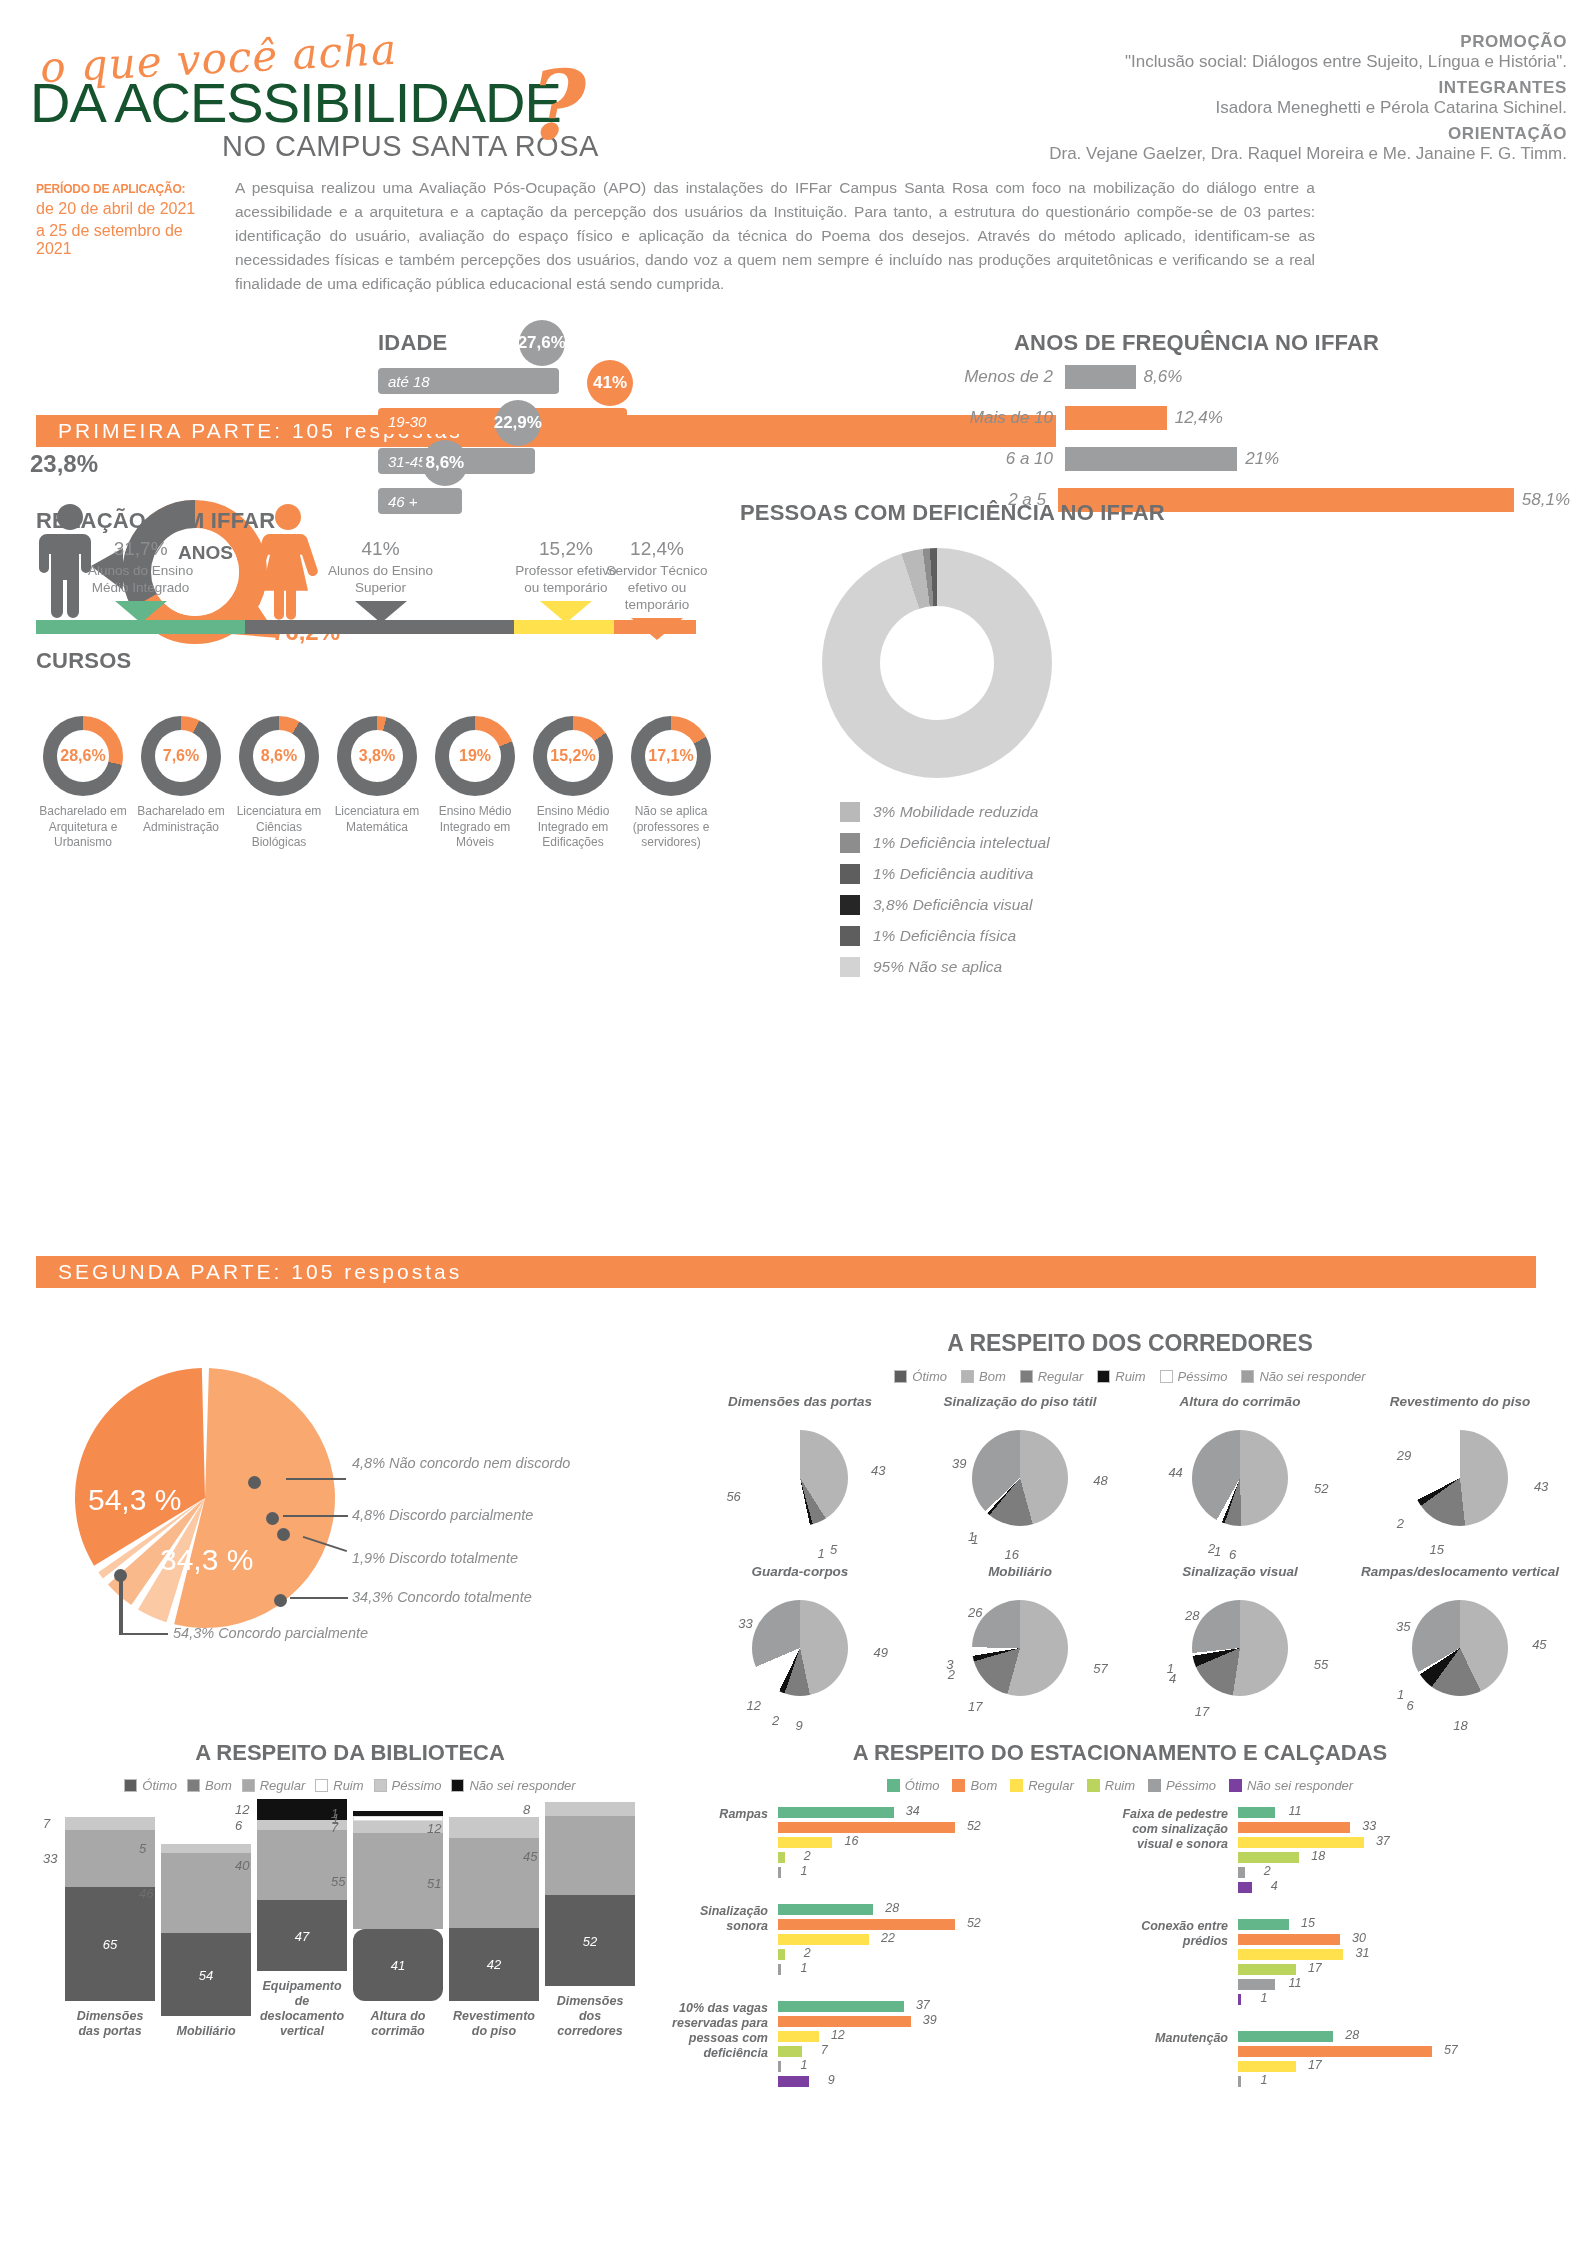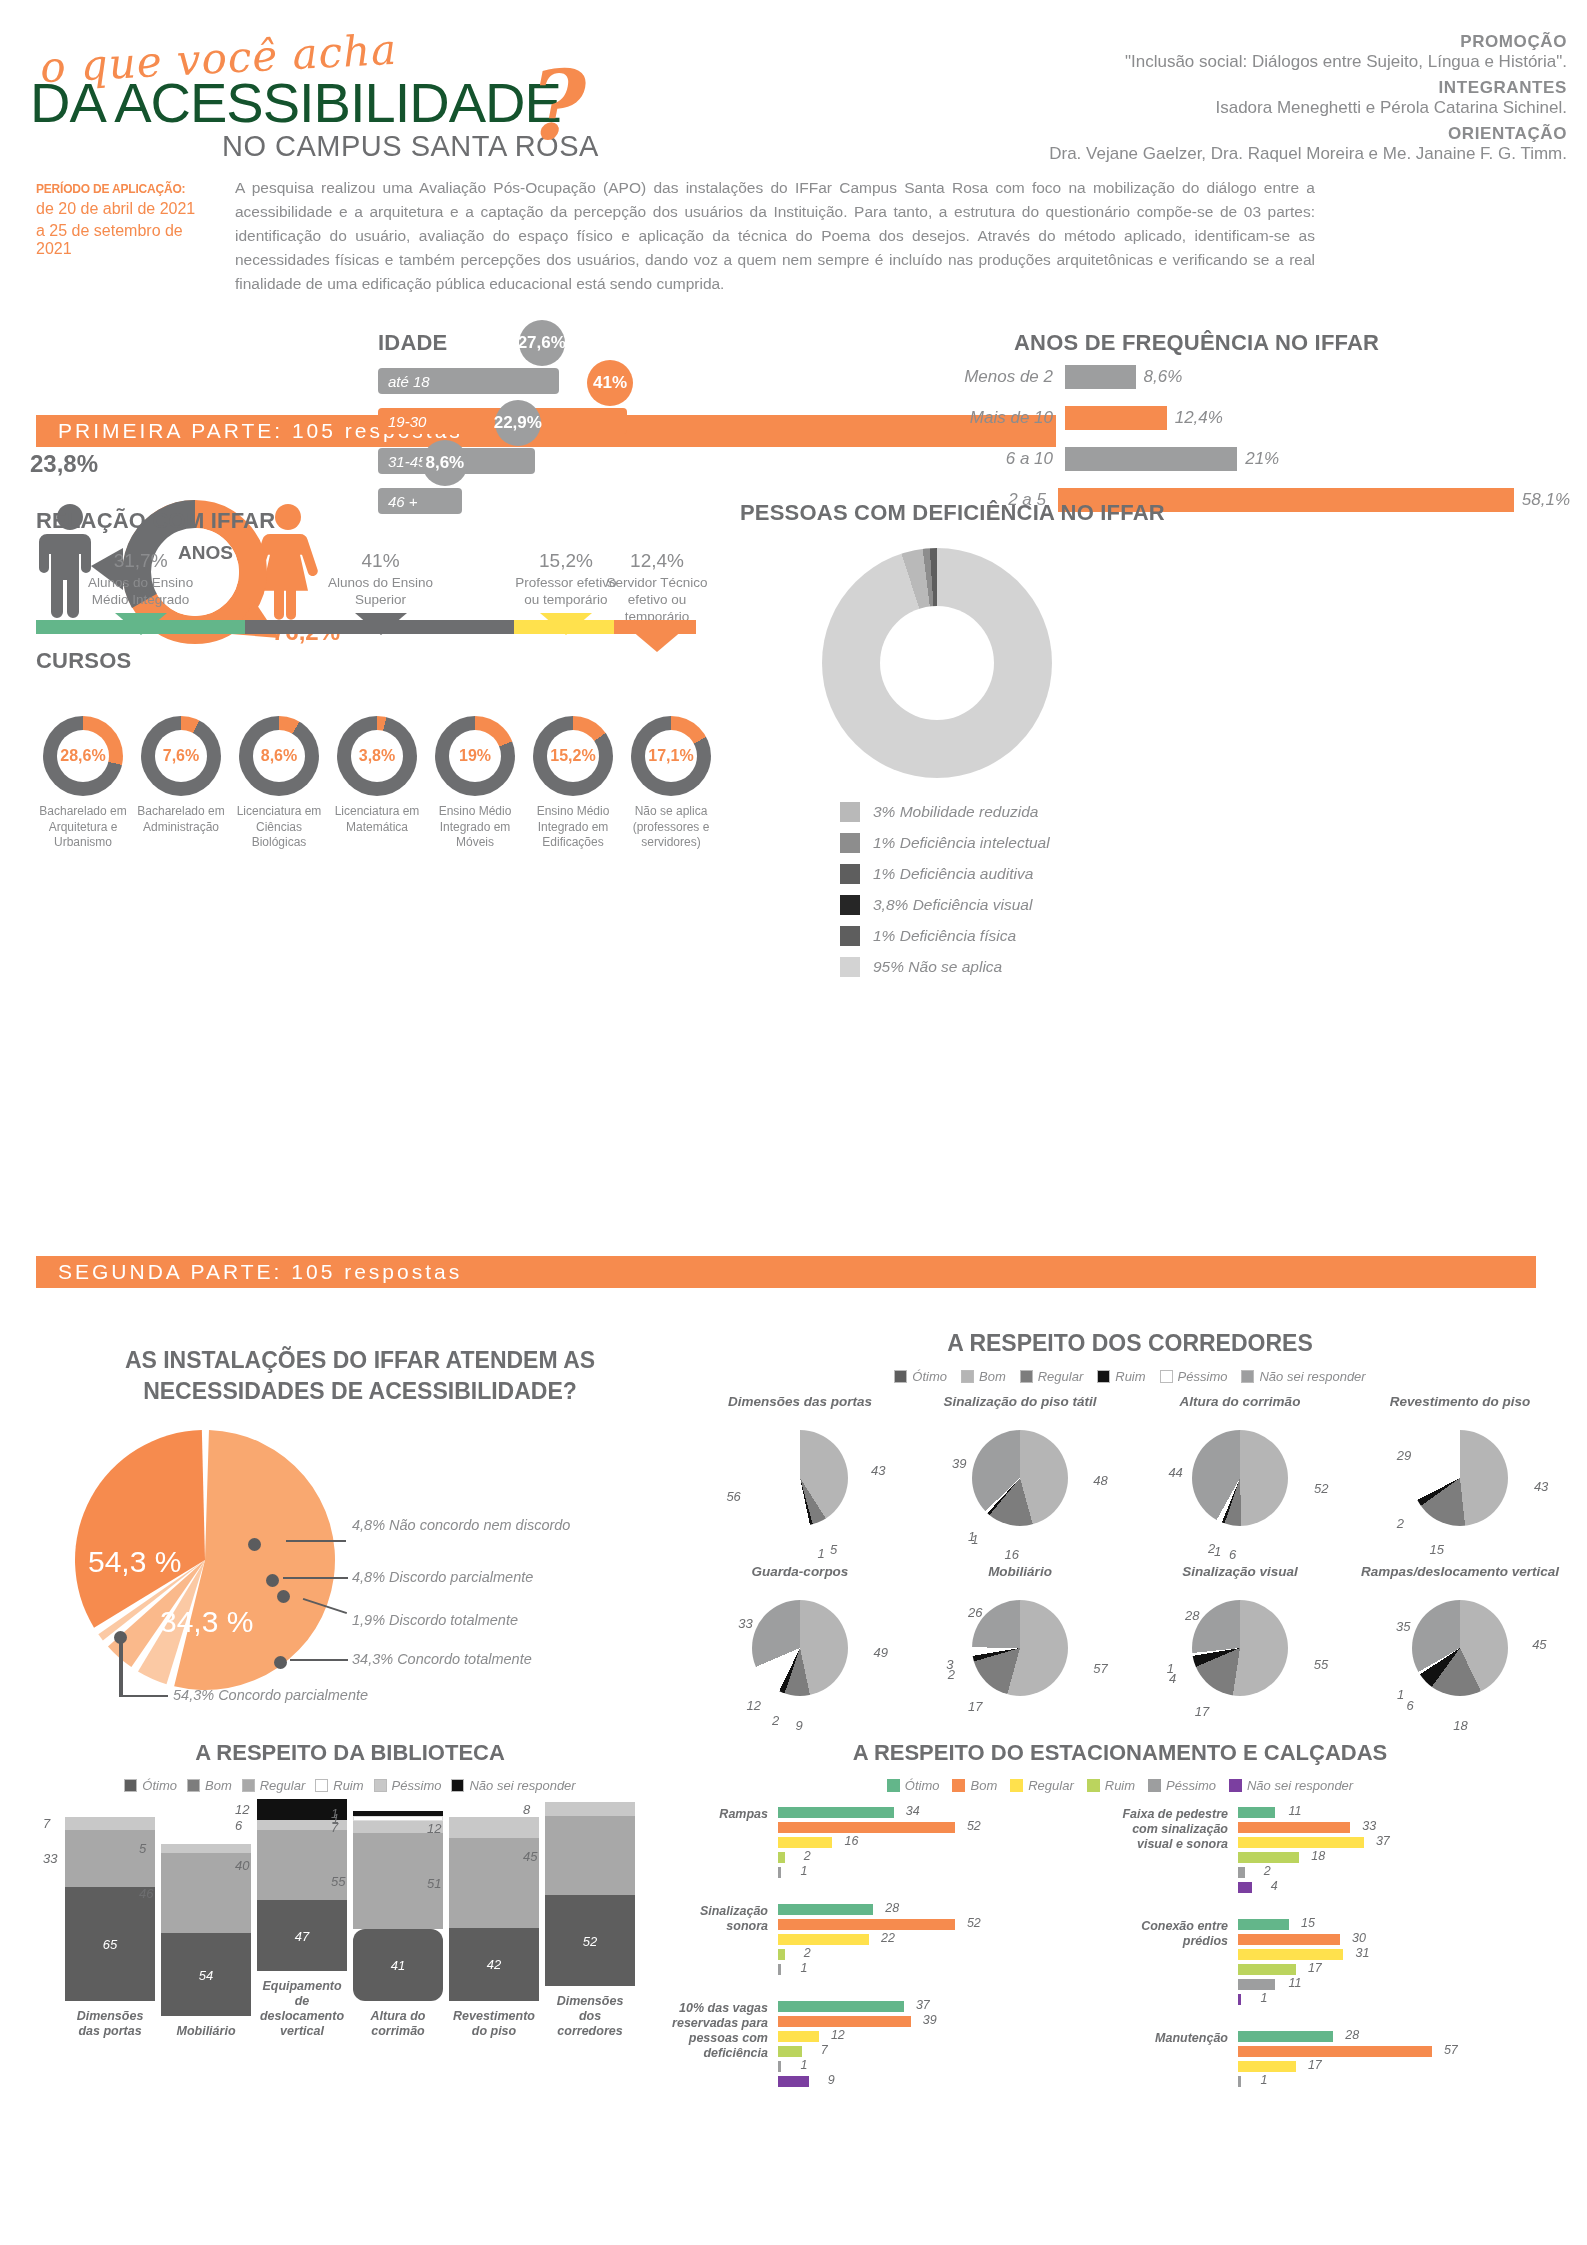--- a/index.html
+++ b/index.html
@@ -256,21 +256,21 @@
         </div>
         <div class="arow">
           <div class="albl">2 a 5</div>
           <div class="abar" style="width:476.41999999999996px;background:#F68B4E"></div>
           <div class="aval">58,1%</div>
         </div>
       </div>
   </div>
 
   <div class="relacao">
-    <div class="sect-h" style="position:static; margin-bottom:16px;">RELAÇÃO COM IFFAR</div>
+    <div class="sect-h" style="position:static; margin-bottom:4px;">RELAÇÃO COM IFFAR</div>
     <div class="rel-items" id="rel-items">
         <div class="rel-item" style="left: 34.61px; width: 140px; top: 0px;">
           <div class="rpct">31,7%</div>
           <div class="rtxt">Alunos do Ensino<br>Médio Integrado</div>
           <div class="tri" style="border-top:22px solid #63B68A;"></div>
         </div>
         <div class="rel-item" style="left: 274.52px; width: 140px; top: 0px;">
           <div class="rpct">41%</div>
           <div class="rtxt">Alunos do Ensino<br>Superior</div>
           <div class="tri" style="border-top:22px solid #6d6e70;"></div>
@@ -369,21 +369,20 @@
         <div class="leg-row">
           <div class="leg-sw" style="background:#d3d3d3"></div>
           <div class="leg-tx">95% Não se aplica</div>
         </div>
       </div>
   </div>
 
   <div class="banner" style="left:36px; top:1256px; width:1500px;">SEGUNDA PARTE: 105 respostas</div>
 
   <div class="bigpie-wrap">
-    <div class="bp-title">AS INSTALAÇÕES DO IFFAR ATENDEM AS NECESSIDADES DE ACESSIBILIDADE?</div>
     <div class="bp-canvas">
       <svg width="400" height="290" style="position:absolute;left:0;top:0;">
         <g transform="translate(165,135)" id="bp-slices">
             <path d="M0,0 L3.9700067172769664,-129.9393668087727 A130,130 0 1 1 -30.855086015881184,126.28524722608168 Z" fill="#F9A870"></path>
             <path d="M0,0 L-38.50706496870158,124.16604184516875 A130,130 0 0 1 -66.97439722755504,111.42006155089696 Z" fill="#FBC9A4"></path>
             <path d="M0,0 L-73.65150850871785,107.12355153928692 A130,130 0 0 1 -97.0478686208592,86.49688547079859 Z" fill="#FAB98B"></path>
             <path d="M0,0 L-102.14736331545919,80.41092069924073 A130,130 0 0 1 -106.65867398085112,74.323127387419 Z" fill="#FBC9A4"></path>
             <path d="M0,0 L-110.99705243448548,67.67314349766885 A130,130 0 0 1 -3.153500604290069,-129.96174604066667 Z" fill="#F68B4E"></path>
           </g>
       </svg>

